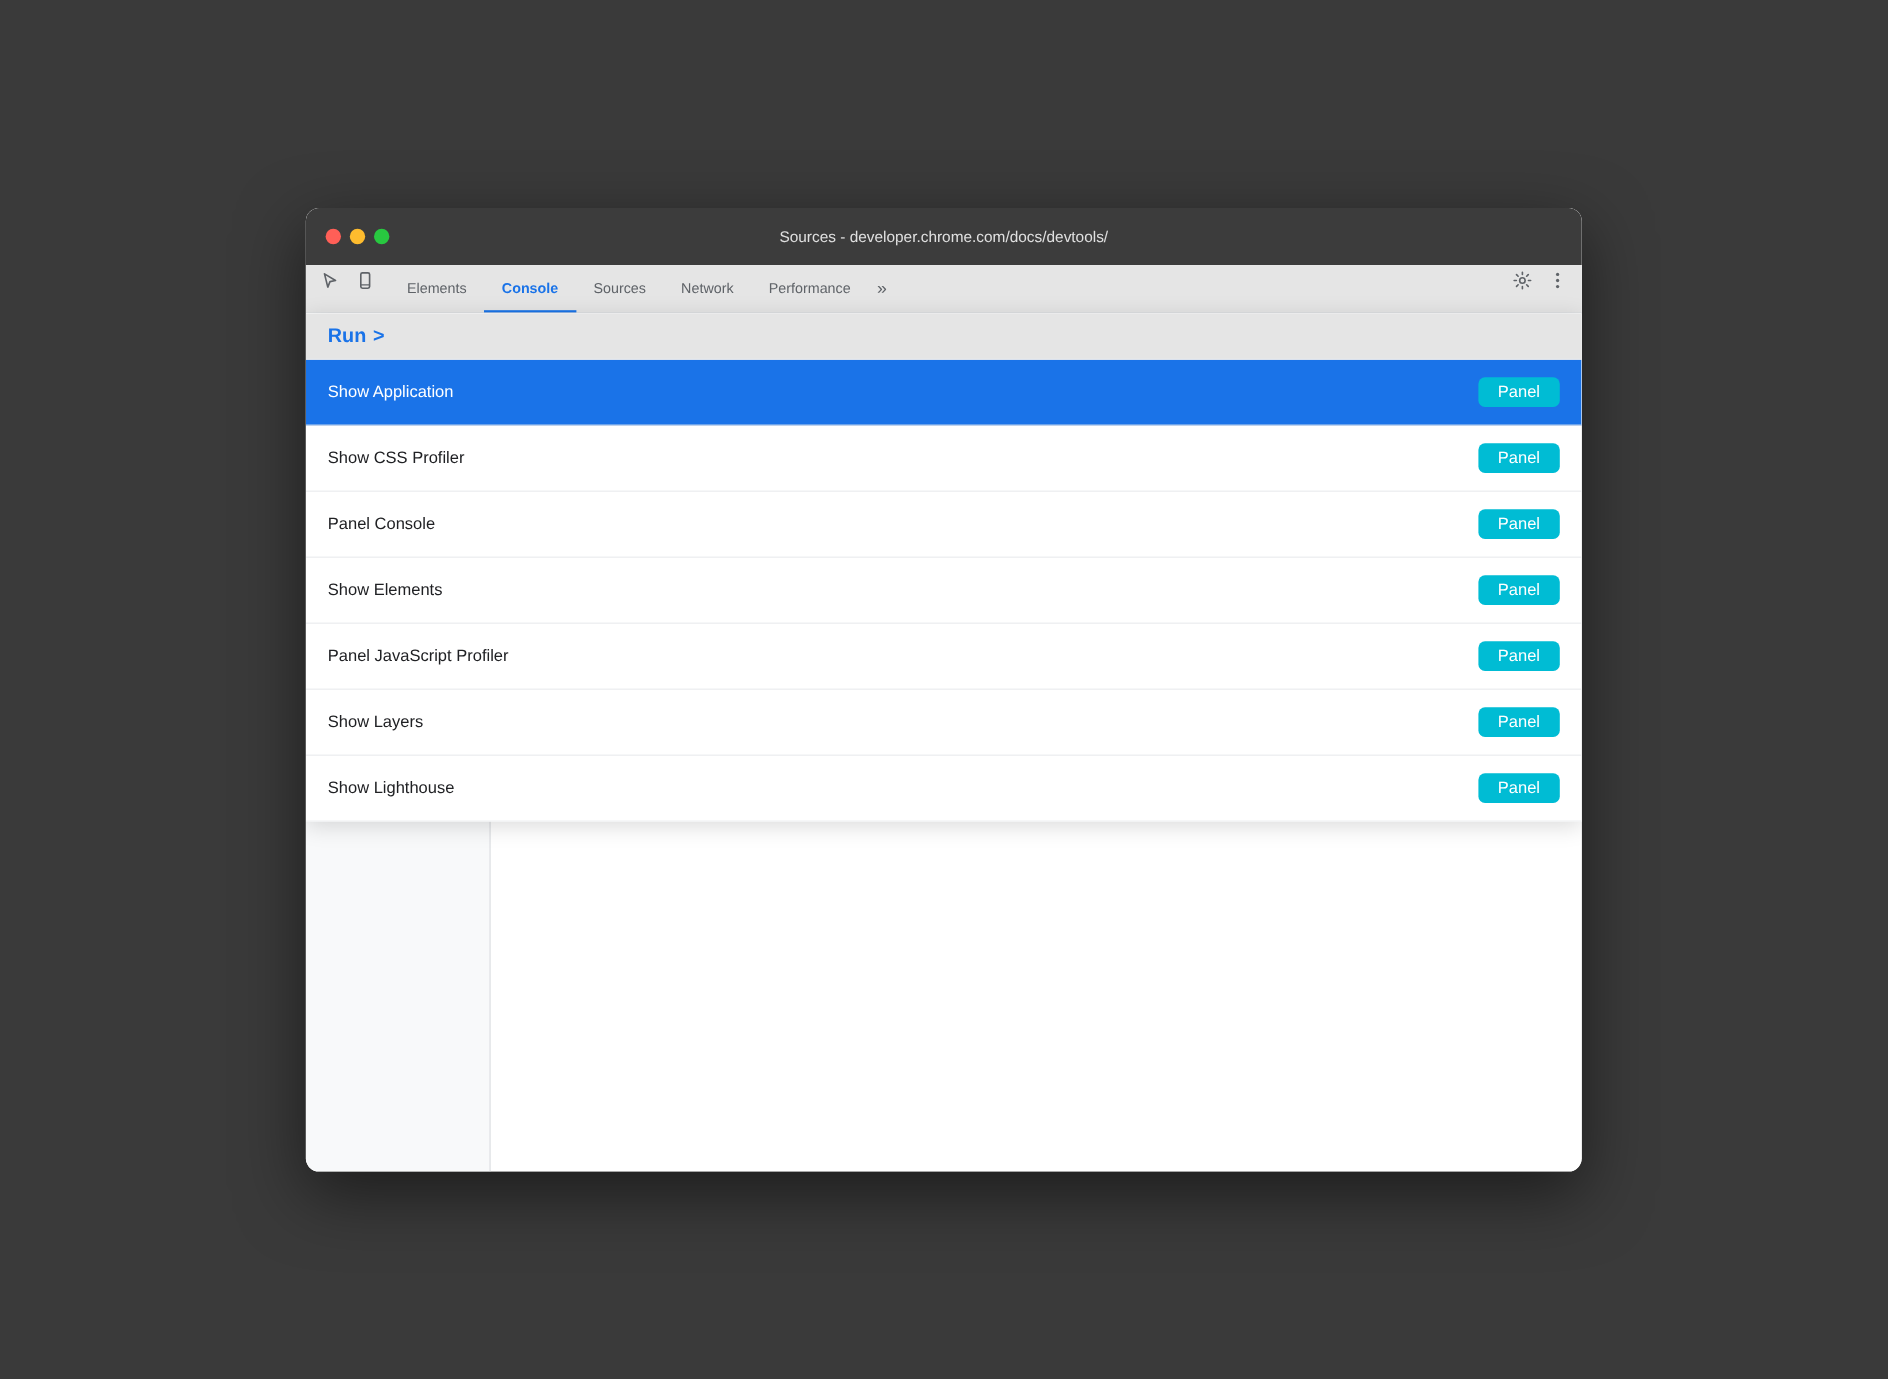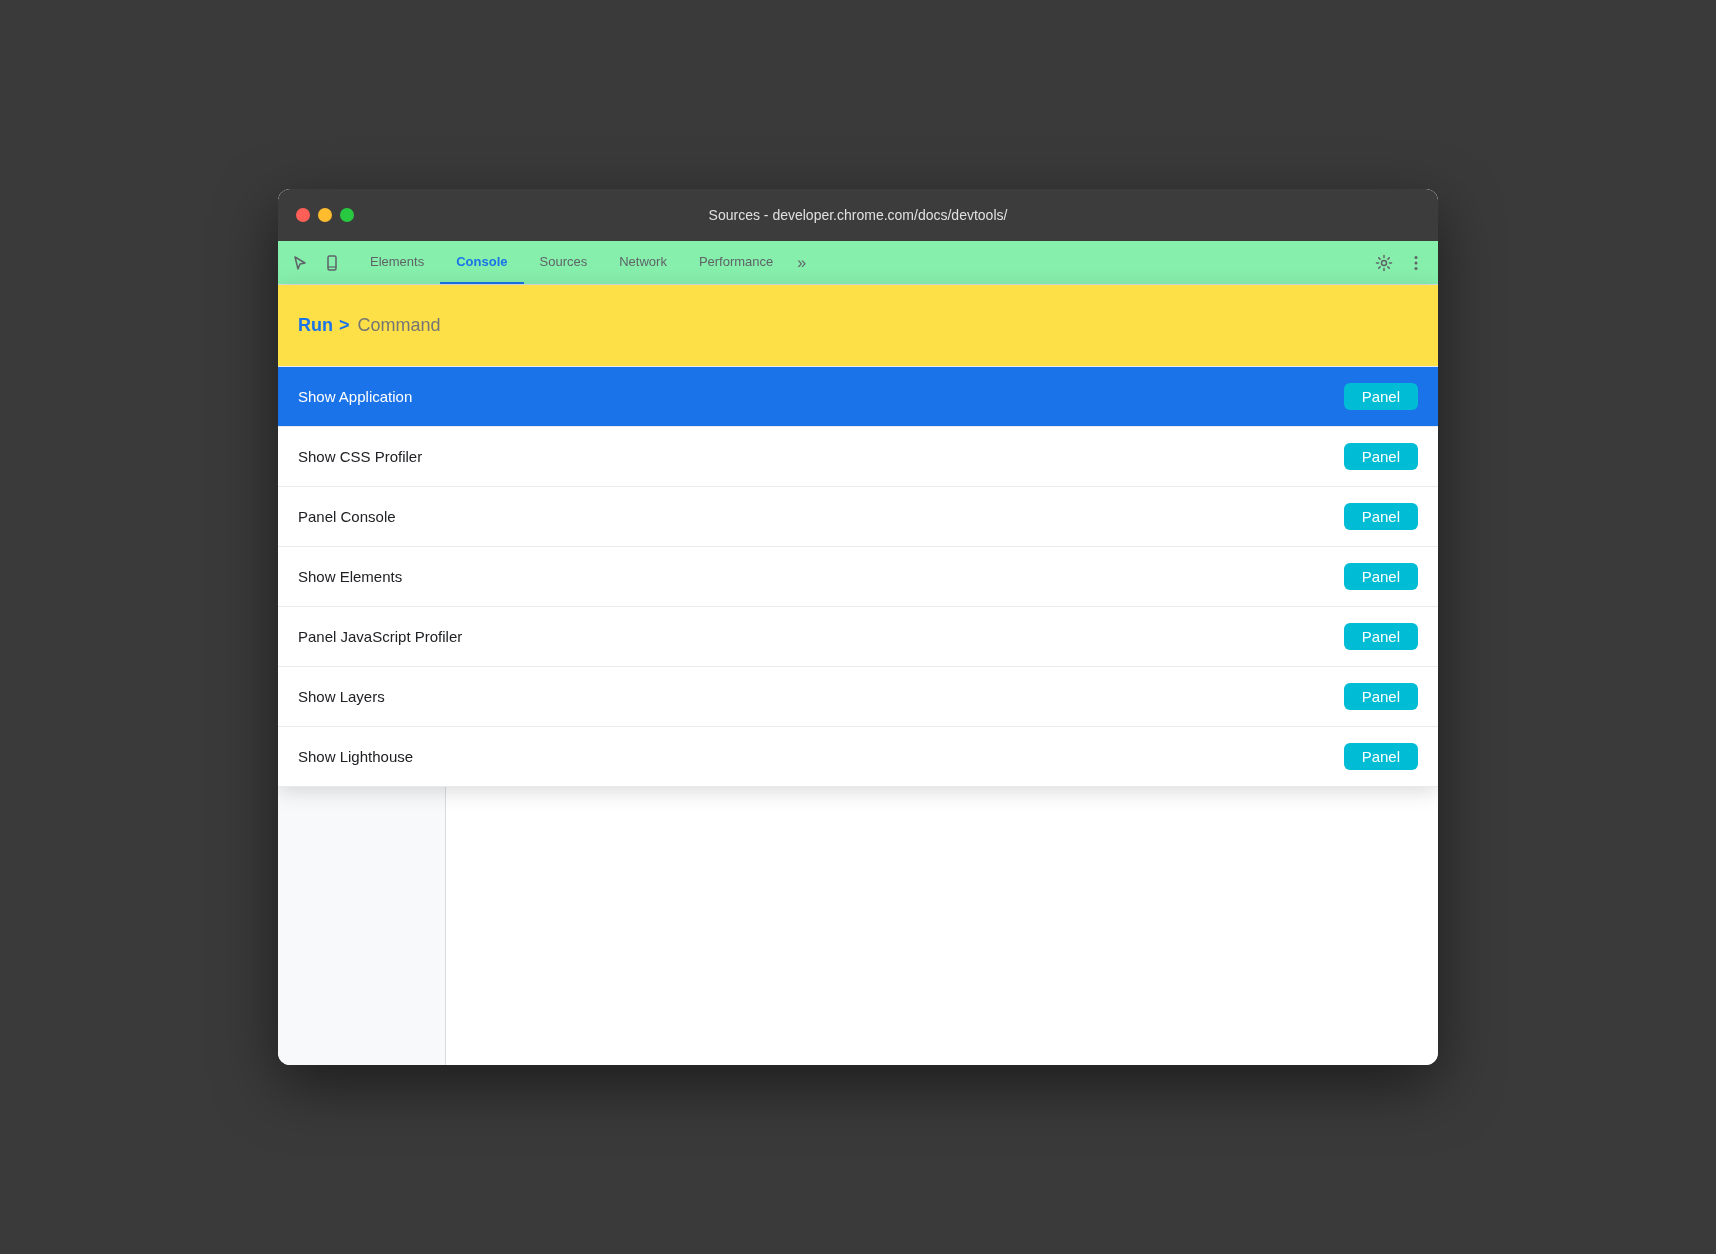--- a/index.html
+++ b/index.html
@@ -60,22 +60,22 @@
     
     .devtools {
       background: #ffffff;
       border-radius: 0 0 12px 12px;
       overflow: hidden;
     }
 
     
     .tab-bar {
       display: flex;
-      align-items: center;
-      background: #86efac;
+      align-items: flex-start;
+      background: #e5e5e5;
       border-bottom: 1px solid #dadce0;
       height: 44px;
       padding: 0 8px;
     }
 
     .tab-bar-icons {
       display: flex;
       align-items: center;
       gap: 4px;
       margin-right: 8px;
@@ -187,23 +187,23 @@
       background: white;
       border-radius: 0;
       box-shadow: 0 4px 20px rgba(0,0,0,0.15);
       z-index: 100;
       overflow: hidden;
     }
 
     .command-input-row {
       display: flex;
       align-items: center;
-      padding: 30px 20px;
+      padding: 10px 20px;
       border-bottom: 1px solid #e8eaed;
-      background: #fde047;
+      background: #e5e5e5;
     }
 
     .run-label {
       color: #1a73e8;
       font-size: 18px;
       font-weight: 600;
       margin-right: 6px;
     }
 
     .chevron-symbol {
@@ -364,21 +364,20 @@
           </button>
         </div>
         <div class="chevron-right">›</div>
       </div>
 
       <div class="command-menu">
 
         <div class="command-input-row">
           <span class="run-label">Run</span>
           <span class="chevron-symbol">&gt;</span>
-          <input class="command-input" type="text" placeholder="Command" style="">
         </div>
 
 
         <div class="command-list">
         <div class="command-item selected">
               <span class="command-item-label">Show Application</span>
               <span class="panel-badge">Panel</span>
             </div>
             <div class="command-item">
               <span class="command-item-label">Show CSS Profiler</span>

